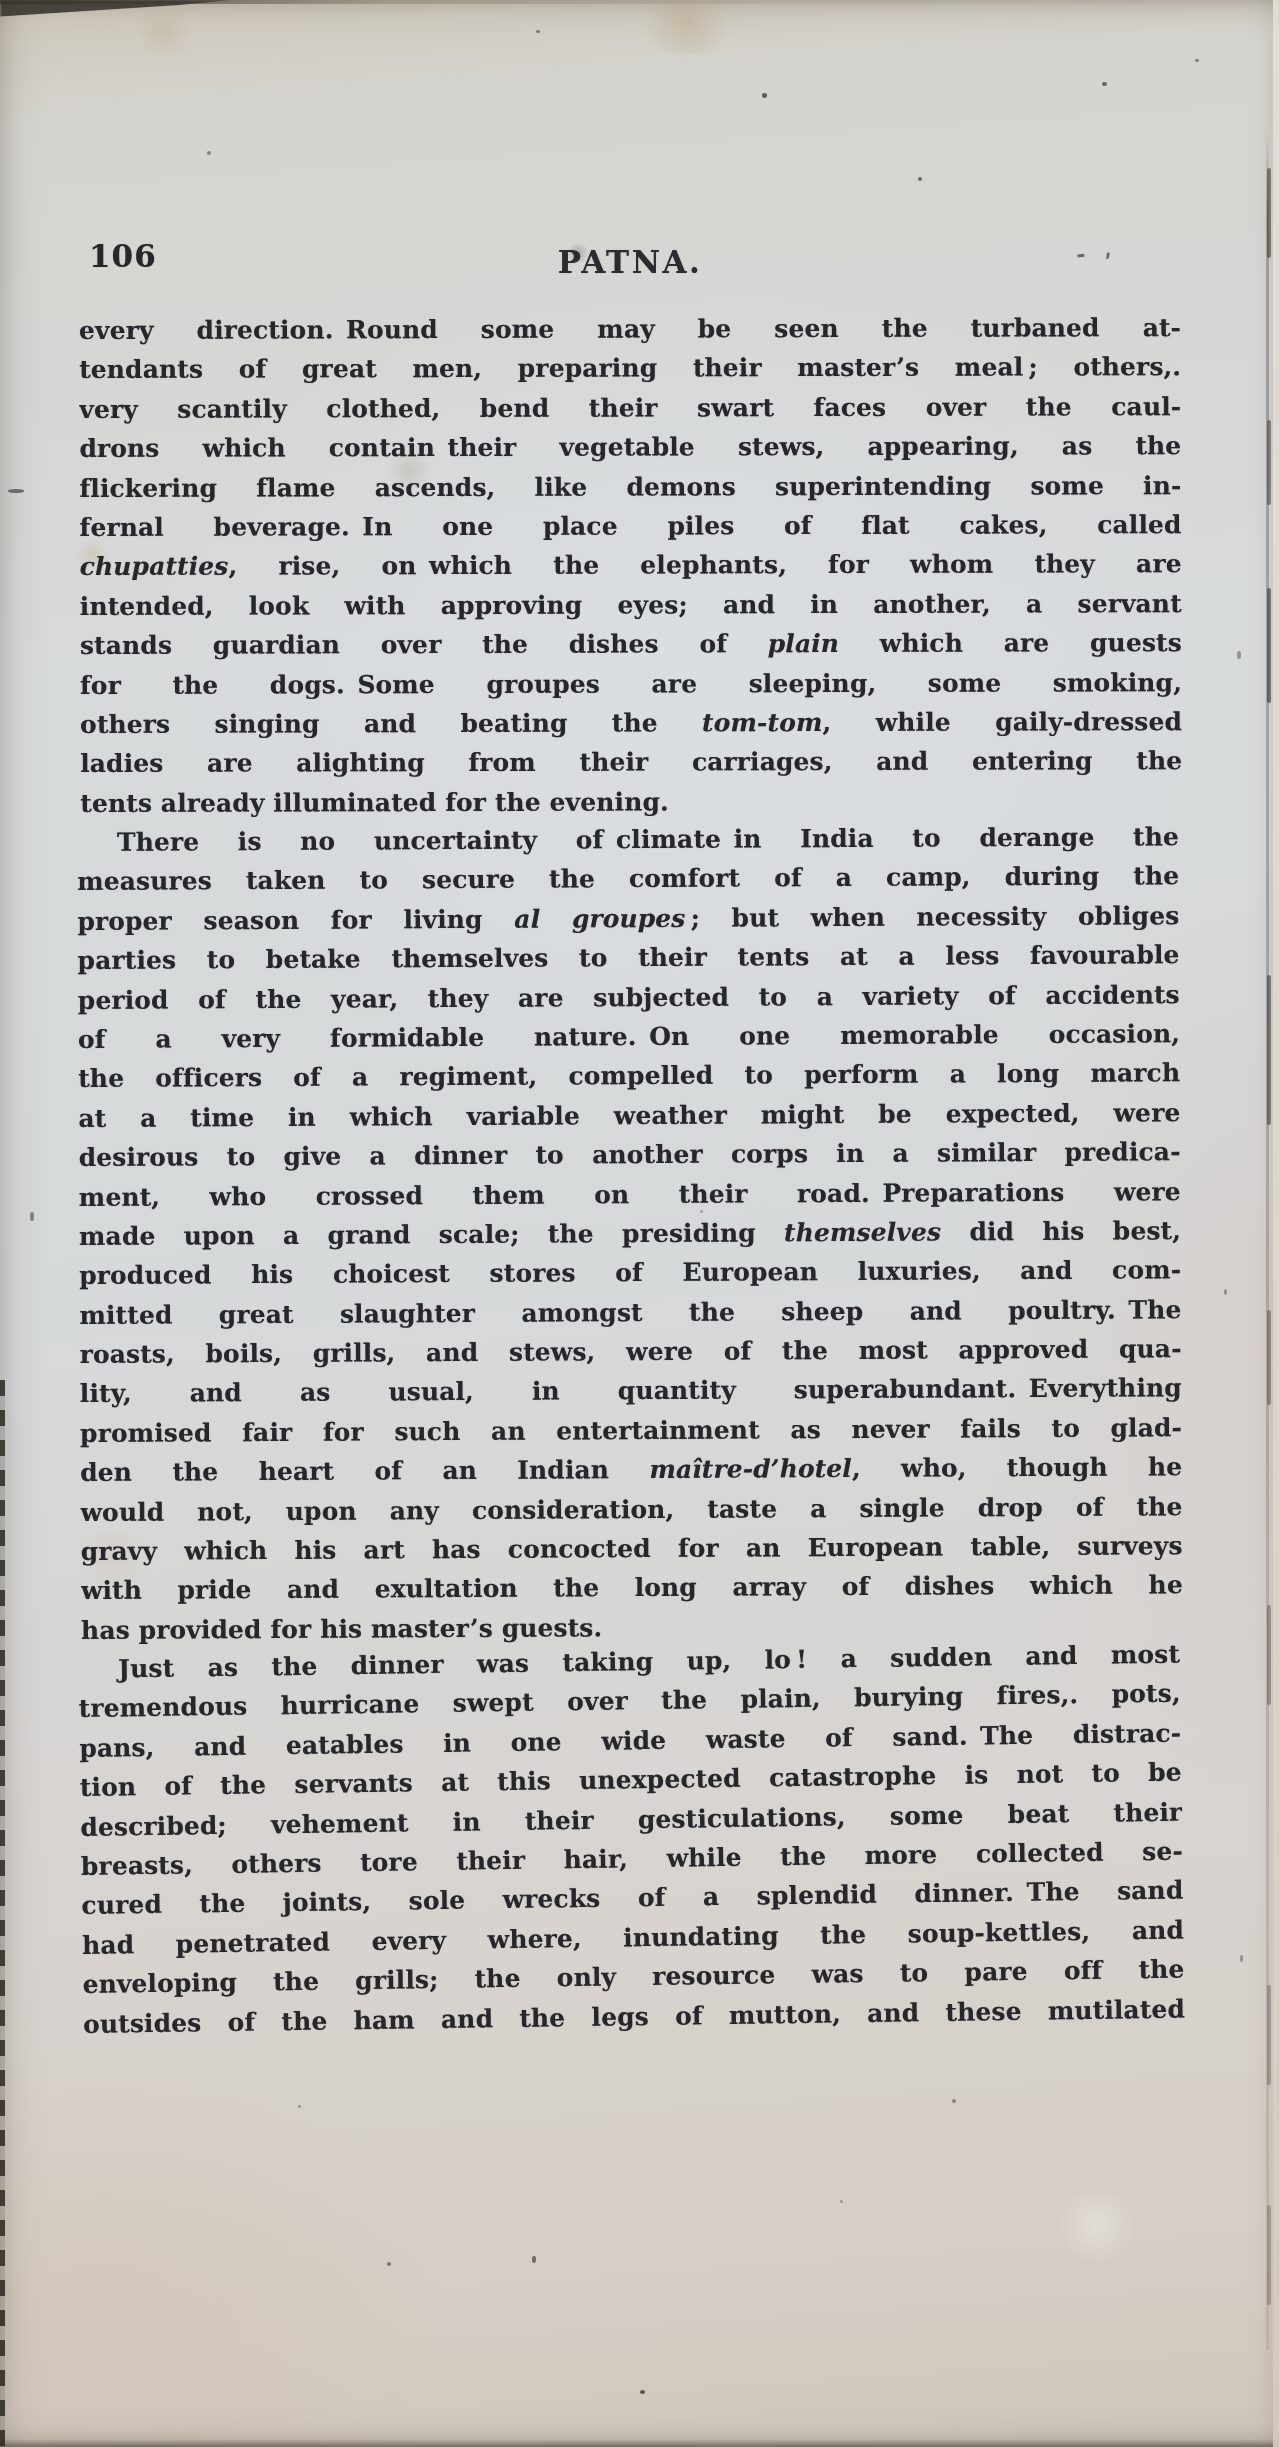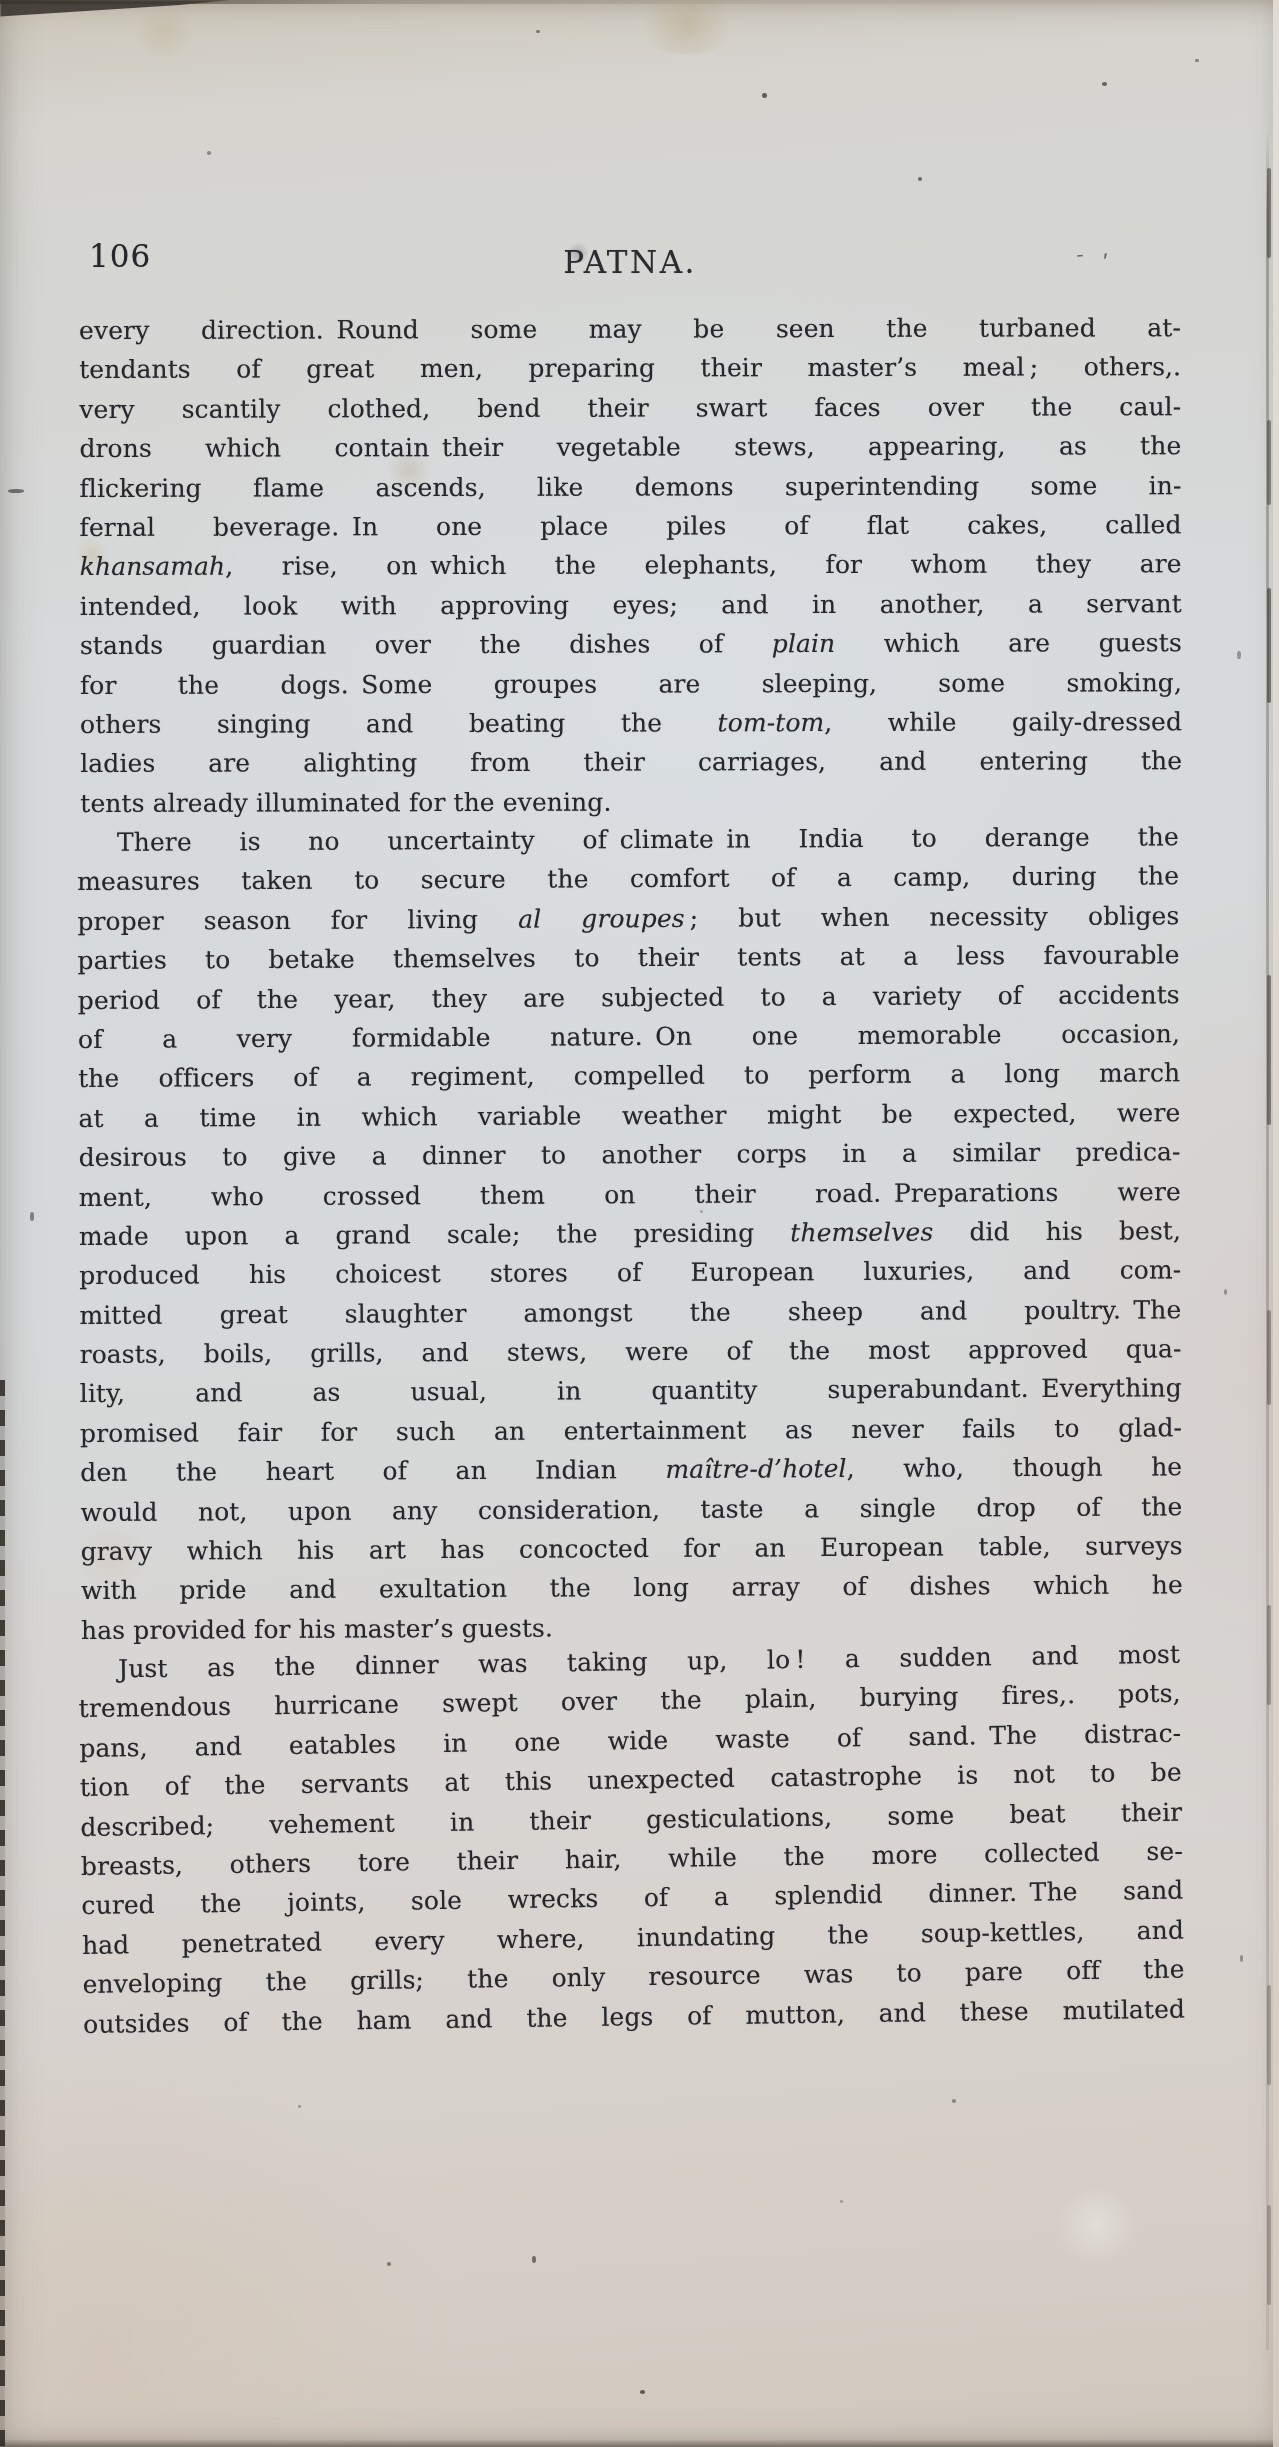--- a/index.html
+++ b/index.html
@@ -13,20 +13,21 @@
     background:
       radial-gradient(ellipse 760px 620px at 54% 28%, rgba(218,223,228,.85), rgba(218,223,228,0) 72%),
       radial-gradient(ellipse 500px 420px at 8% 96%, rgba(208,194,178,.55), rgba(208,194,178,0) 70%),
       radial-gradient(ellipse 420px 700px at 99% 55%, rgba(214,198,190,.45), rgba(214,198,190,0) 70%),
       linear-gradient(176deg,#cec7ba 0%,#d5d4cf 5%,#d7dadb 28%,#d6d9da 52%,#d8d3cf 78%,#d5cdc5 93%,#cfc6bc 100%);
     box-shadow:
       inset 28px 0 40px -28px rgba(95,88,76,.35),
       inset -18px 0 30px -18px rgba(120,100,90,.28),
       inset 0 -22px 32px -22px rgba(110,100,88,.5),
       inset 0 24px 34px -26px rgba(115,105,85,.45);
+    font-weight: bold;
   }
   .corner-wedge{
     position:absolute;left:0;top:0;width:230px;height:18px;
     background:#33302a;
     clip-path:polygon(0 0,100% 0,78% 28%,0 92%);
     filter:blur(1.2px);opacity:.85;
   }
   .top-hairline{
     position:absolute;left:0;top:0;right:0;height:4px;
     background:linear-gradient(90deg,rgba(55,50,42,.8),rgba(90,82,66,.28) 30%,rgba(120,110,90,.12) 60%,rgba(120,110,90,.05));
@@ -116,21 +117,21 @@
   </div>
 
   <div class="text-block">
       <div class="para p1">
         <div class="line"><span>every direction. Round some may be seen the turbaned at-</span></div>
         <div class="line"><span>tendants of great men, preparing their master’s meal ; others,.</span></div>
         <div class="line"><span>very scantily clothed, bend their swart faces over the caul-</span></div>
         <div class="line"><span>drons which contain their vegetable stews, appearing, as the</span></div>
         <div class="line"><span>flickering flame ascends, like demons superintending some in-</span></div>
         <div class="line"><span>fernal beverage. In one place piles of flat cakes, called</span></div>
-        <div class="line"><span class="it">khansamah</span><span>, rise, on which the elephants, for whom they are</span></div>
+        <div class="line"><span class="it">chupatties</span><span>, rise, on which the elephants, for whom they are</span></div>
         <div class="line"><span>intended, look with approving eyes; and in another, a servant</span></div>
         <div class="line"><span>stands guardian over the dishes of </span><span class="it">plain</span><span> which are guests</span></div>
         <div class="line"><span>for the dogs. Some groupes are sleeping, some smoking,</span></div>
         <div class="line"><span>others singing and beating the </span><span class="it">tom-tom</span><span>, while gaily-dressed</span></div>
         <div class="line"><span>ladies are alighting from their carriages, and entering the</span></div>
         <div class="line flush"><span>tents already illuminated for the evening.</span></div>
       </div>
       <div class="para p2">
         <div class="line indent"><span>There is no uncertainty of climate in India to derange the</span></div>
         <div class="line"><span>measures taken to secure the comfort of a camp, during the</span></div>

